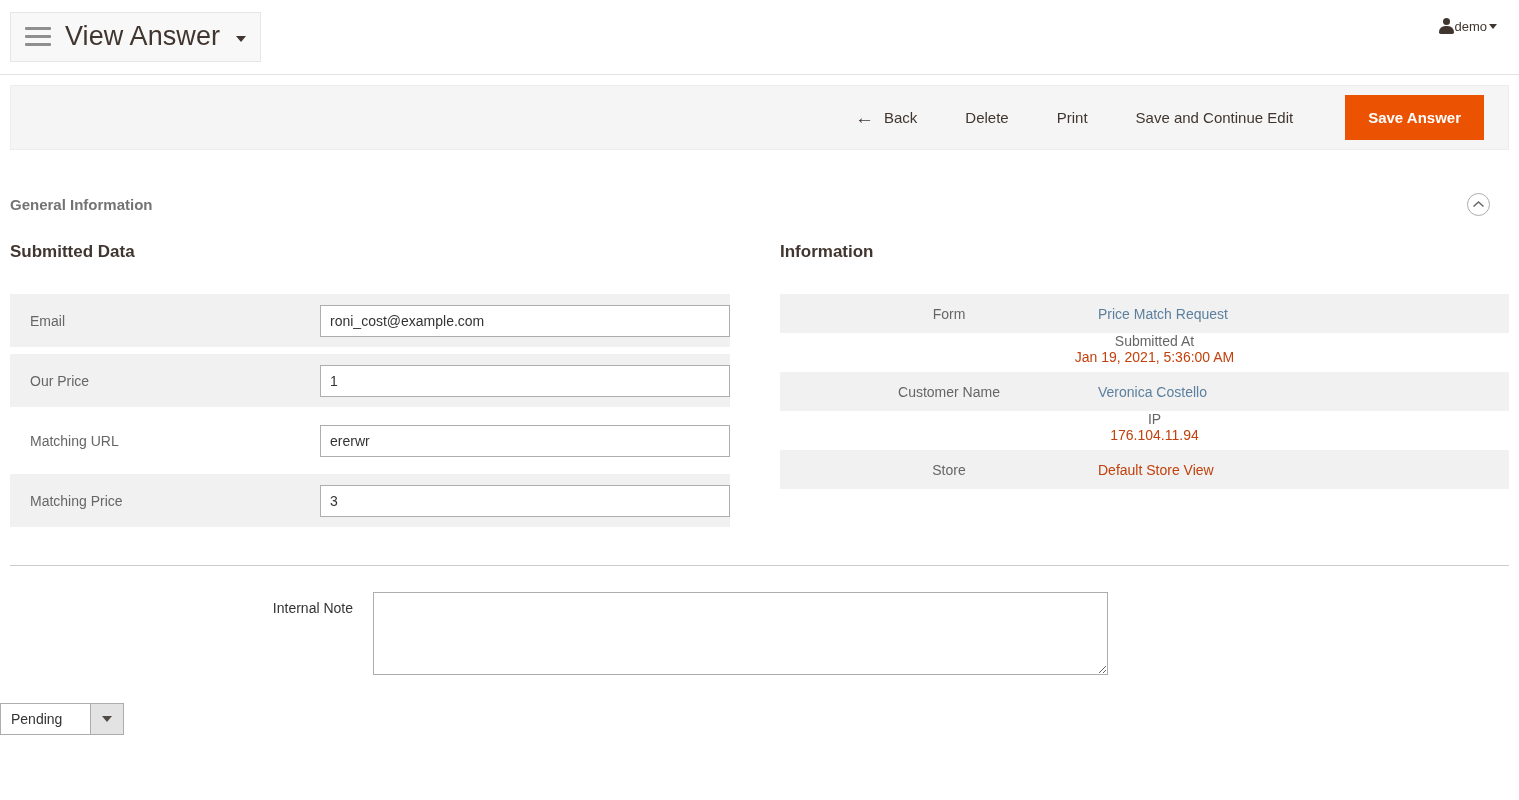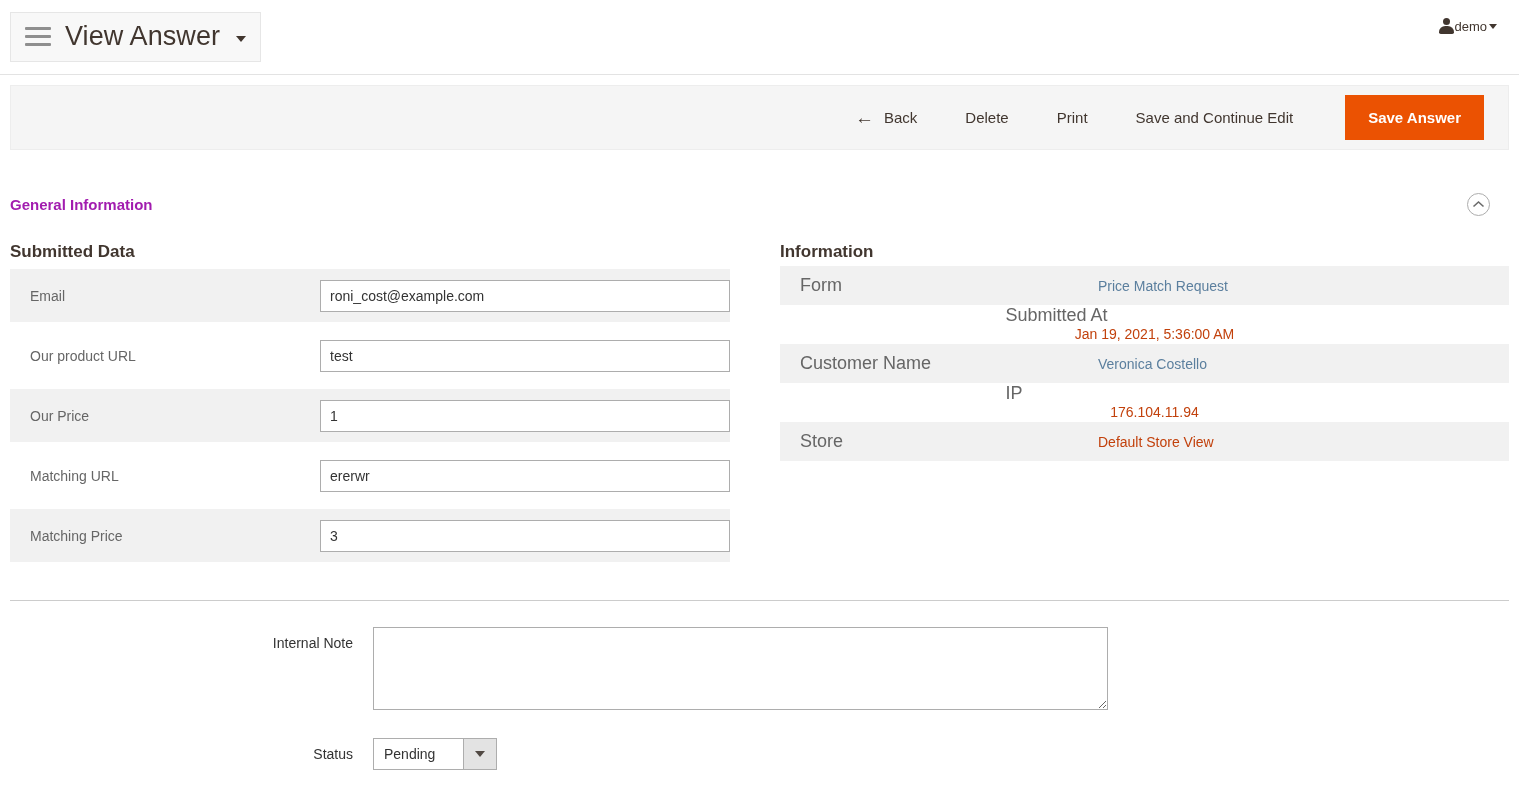--- a/index.html
+++ b/index.html
@@ -153,21 +153,21 @@
   .section-header {
     margin: 34px 10px 0 10px;
     display: flex;
     align-items: center;
     justify-content: space-between;
     height: 40px;
   }
   .section-title {
     font-size: 15px;
     font-weight: bold;
-    color: #a21caf;
+    color: #737373;
   }
   .collapse-icon {
     width: 23px; height: 23px;
     border: 1px solid #adadad;
     border-radius: 50%;
     display: flex;
     align-items: center;
     justify-content: center;
     cursor: pointer;
     margin-right: 19px;
@@ -180,21 +180,21 @@
     margin: 18px 10px 0 10px;
     gap: 50px;
   }
   .col-left { width: 720px; }
   .col-right { flex: 1; }
 
   .col-heading {
     font-size: 17px;
     font-weight: bold;
     color: #41362f;
-    margin-bottom: 4px;
+    margin-bottom: 32px;
   }
 
   
   .sd-row {
     display: flex;
     align-items: center;
     height: 53px;
     padding-left: 20px;
     margin-top: 7px;
   }
@@ -220,22 +220,23 @@
   .info-row {
     display: flex;
     align-items: center;
     height: 39px;
     padding-left: 20px;
   }
   .info-row.odd { background: #f1f1f1; }
   .info-row.even { background: #ffffff; flex-direction: column; }
   .info-label {
     width: 298px;
-    font-size: 18px;
+    font-size: 14px;
     color: #666666;
+    text-align: center;
   }
   .info-value {
     font-size: 14px;
     color: #c2410c;
   }
   .info-value.link {
     color: #5b7f9e;
     text-decoration: none;
     cursor: pointer;
   }
@@ -351,24 +352,20 @@
 
 <div class="columns">
 
   <div class="col-left">
     <div class="col-heading">Submitted Data</div>
 
     <div class="sd-row odd">
       <div class="sd-label">Email</div>
       <input class="sd-input" value="roni_cost@example.com" style="">
     </div>
-    <div class="sd-row even">
-      <div class="sd-label">Our product URL</div>
-      <input class="sd-input" value="test" style="">
-    </div>
     <div class="sd-row odd">
       <div class="sd-label">Our Price</div>
       <input class="sd-input" value="1" style="">
     </div>
     <div class="sd-row even">
       <div class="sd-label">Matching URL</div>
       <input class="sd-input" value="ererwr" style="">
     </div>
     <div class="sd-row odd">
       <div class="sd-label">Matching Price</div>
@@ -404,21 +401,20 @@
 
 <div class="divider"></div>
 
 <div class="form-area">
   <div class="form-row">
     <div class="form-label">Internal Note</div>
     <textarea class="note-textarea" style=""></textarea>
   </div>
 
   <div class="form-row">
-    <div class="form-label">Status</div>
     <div class="status-select-wrap">
       <div class="status-select-value">Pending</div>
       <div class="status-select-arrow">
           <i></i>
         </div>
     </div>
   </div>
 </div>
 
 </body></html>

